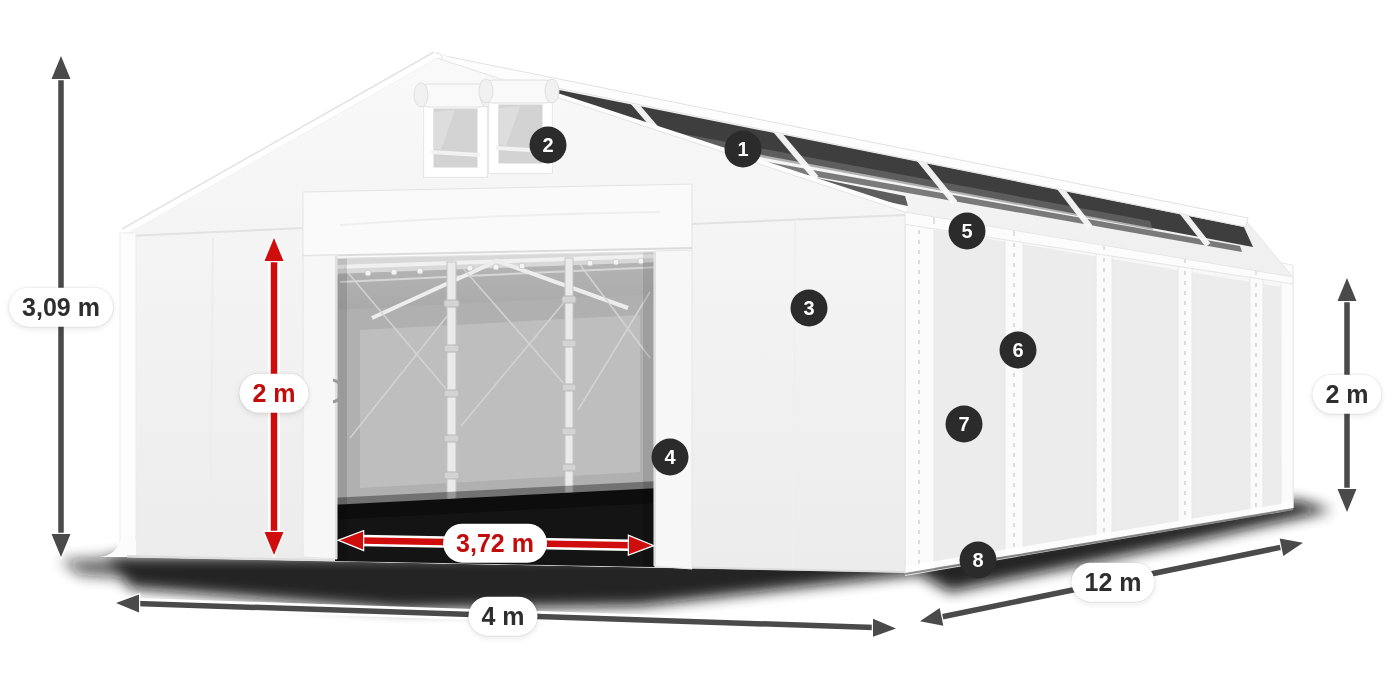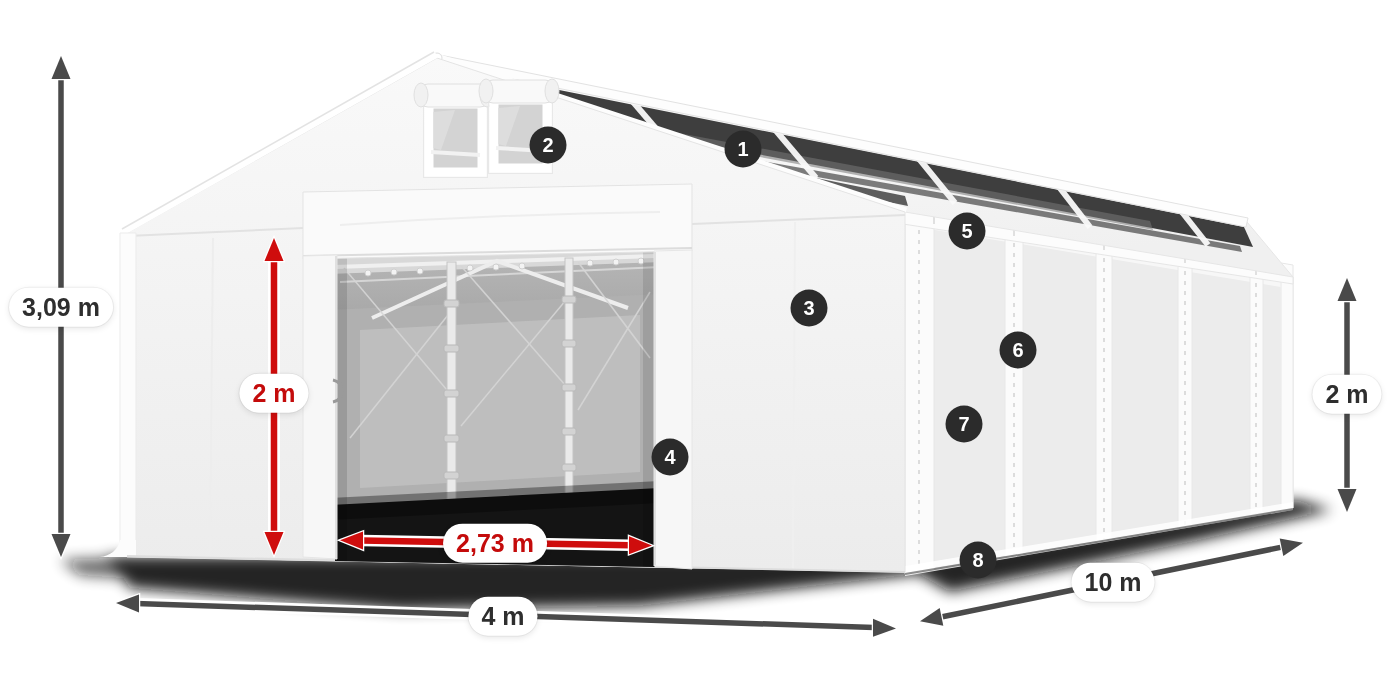--- a/index.html
+++ b/index.html
@@ -237,23 +237,23 @@
       <path d="M1347,296 L1347,494" stroke="#ffffff" stroke-width="11" fill="none"></path>
       <path d="M1347,296 L1347,494" stroke="#4a4a4a" stroke-width="5.5" fill="none"></path>
       <polygon points="1347,278 1337.5,301 1356.5,301" fill="#4a4a4a" stroke="#ffffff" stroke-width="2.5" paint-order="stroke"></polygon>
       <polygon points="1347,512 1337.5,489 1356.5,489" fill="#4a4a4a" stroke="#ffffff" stroke-width="2.5" paint-order="stroke"></polygon>
     </g>
   </g>
 </svg>
 
 <div class="pill" style="left:61px;top:307px">3,09 m</div>
 <div class="pill red" style="left:274px;top:393px">2 m</div>
-<div class="pill red" style="left:495px;top:543px">2,73 m</div>
+<div class="pill red" style="left:495px;top:543px">3,72 m</div>
 <div class="pill" style="left:503px;top:616px">4 m</div>
-<div class="pill" style="left:1113px;top:582px">10 m</div>
+<div class="pill" style="left:1113px;top:582px">12 m</div>
 <div class="pill" style="left:1347px;top:394px">2 m</div>
 
 <div class="badge" style="left:743px;top:149px">1</div>
 <div class="badge" style="left:548px;top:145px">2</div>
 <div class="badge" style="left:809px;top:308px">3</div>
 <div class="badge" style="left:670px;top:457px">4</div>
 <div class="badge" style="left:967px;top:231px">5</div>
 <div class="badge" style="left:1018px;top:350px">6</div>
 <div class="badge" style="left:964px;top:424px">7</div>
 <div class="badge" style="left:978px;top:560px">8</div>

